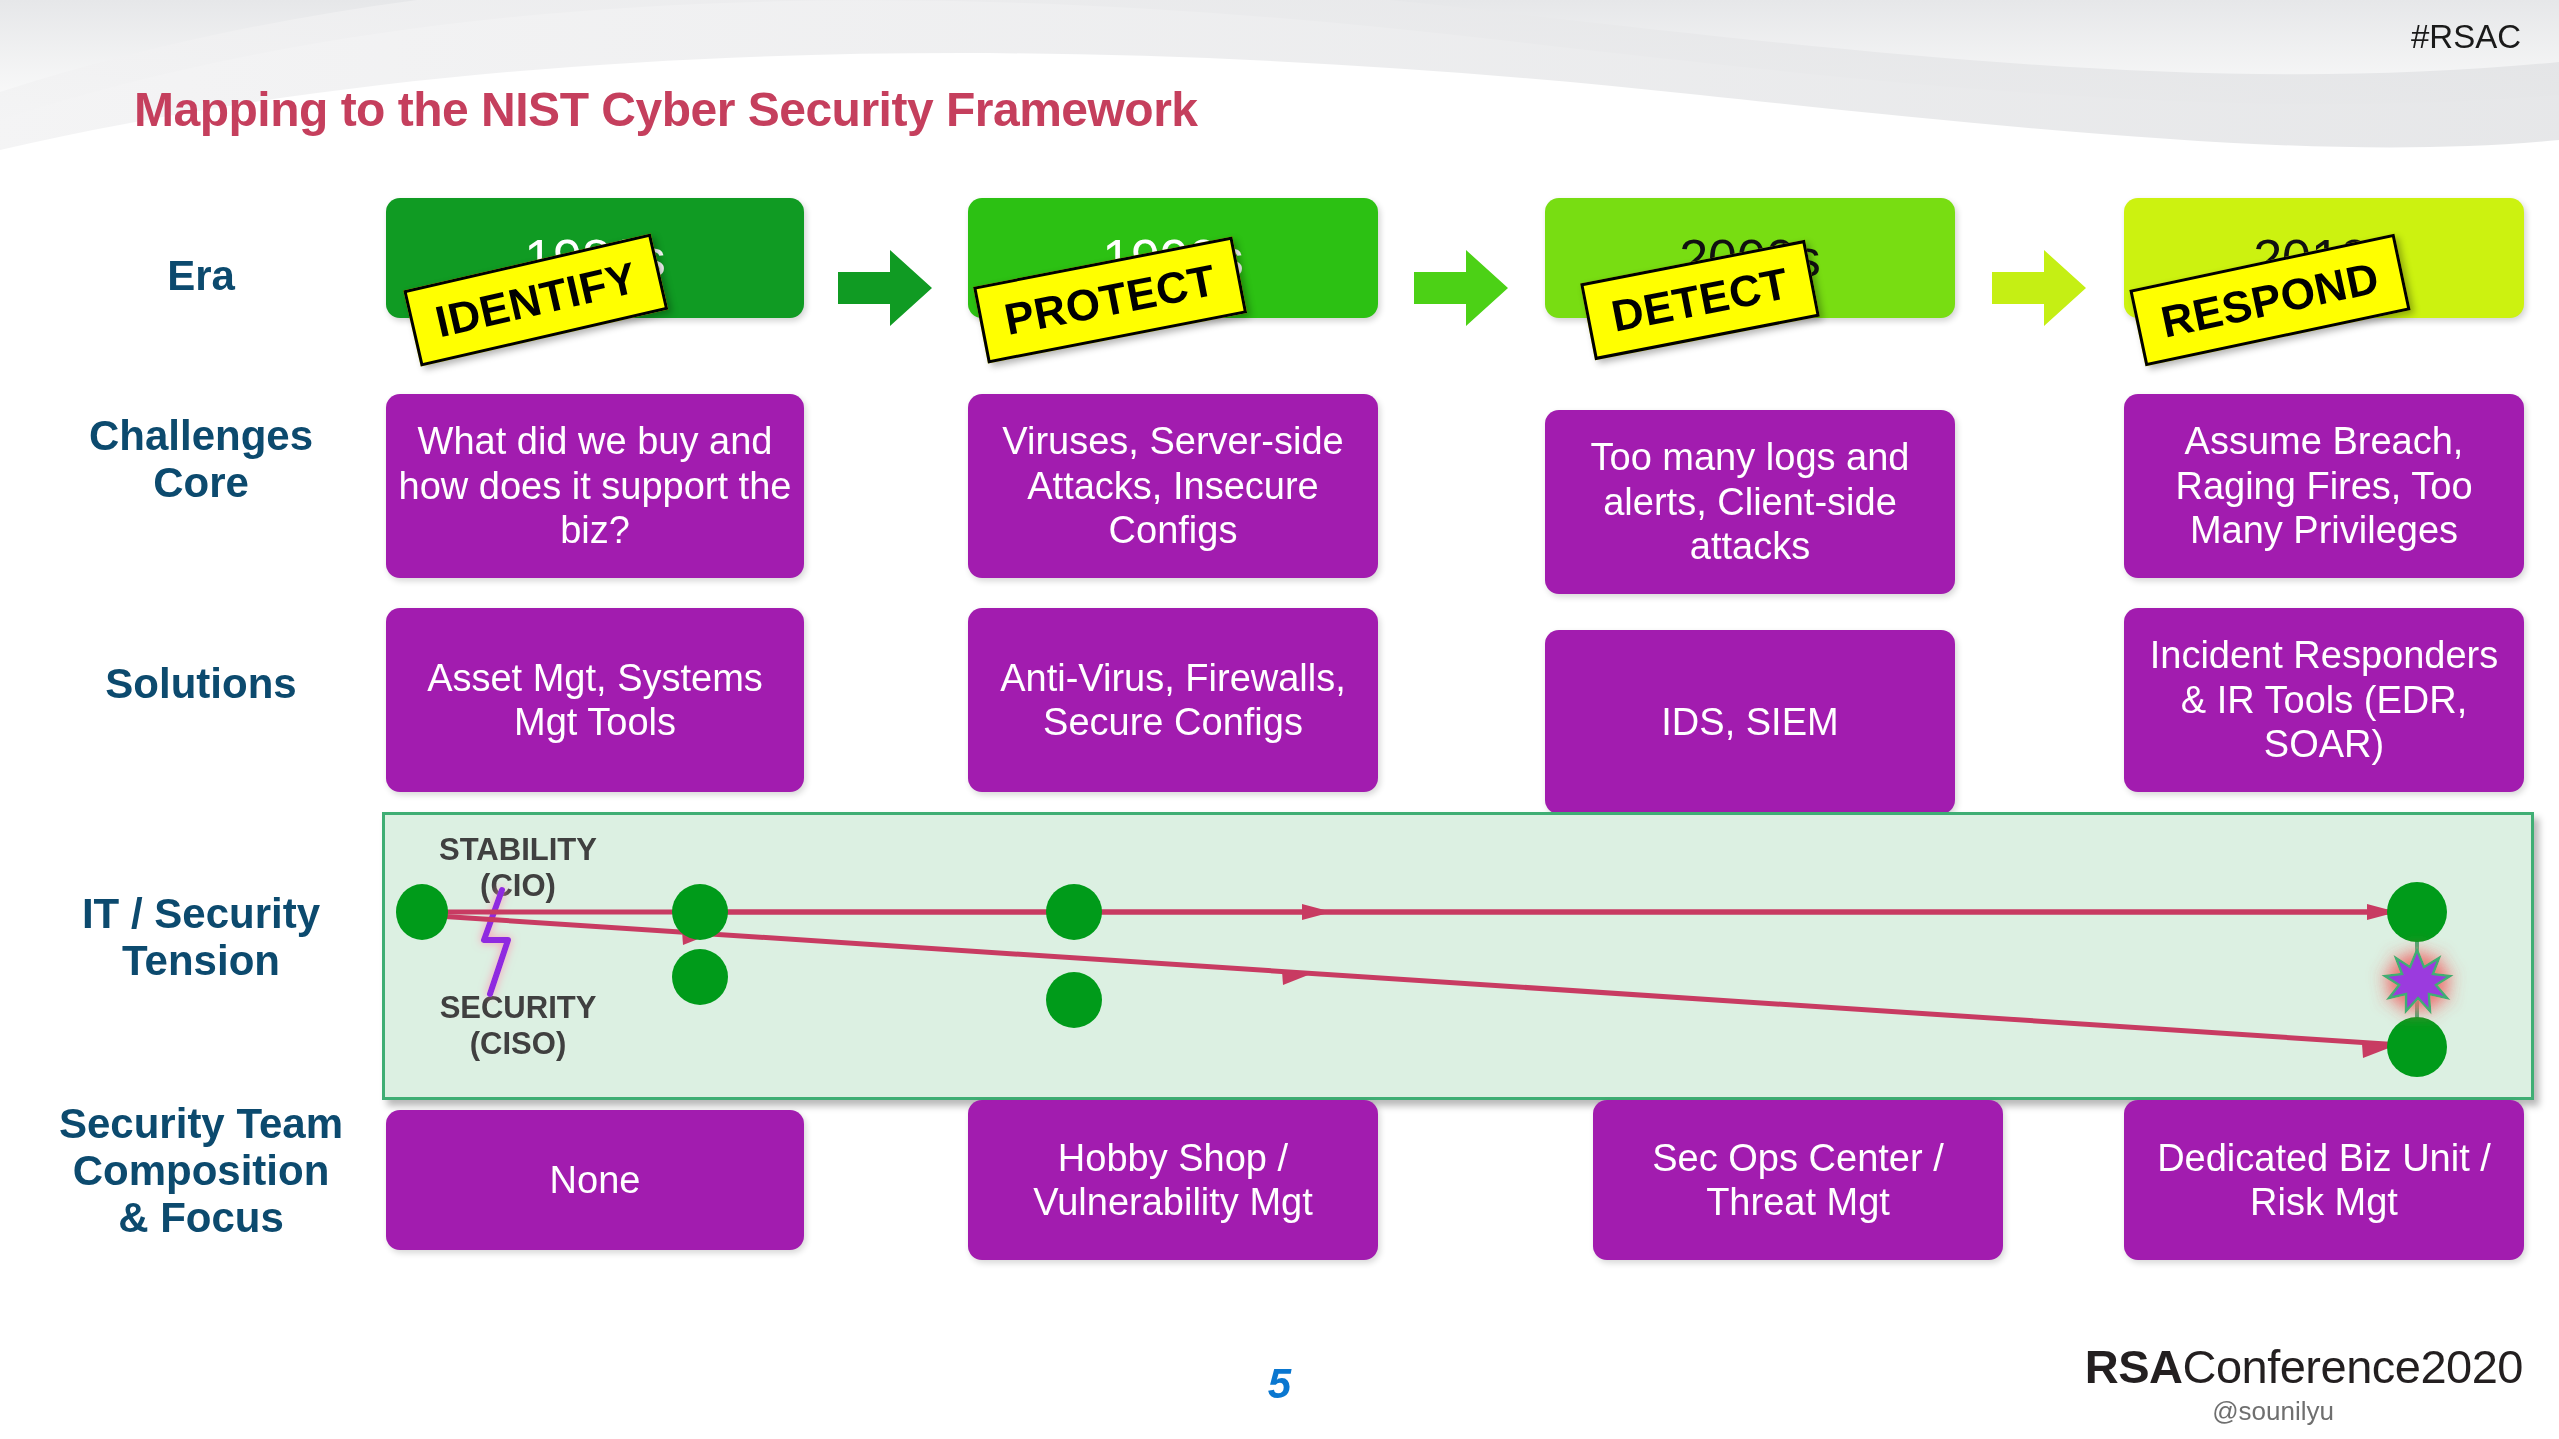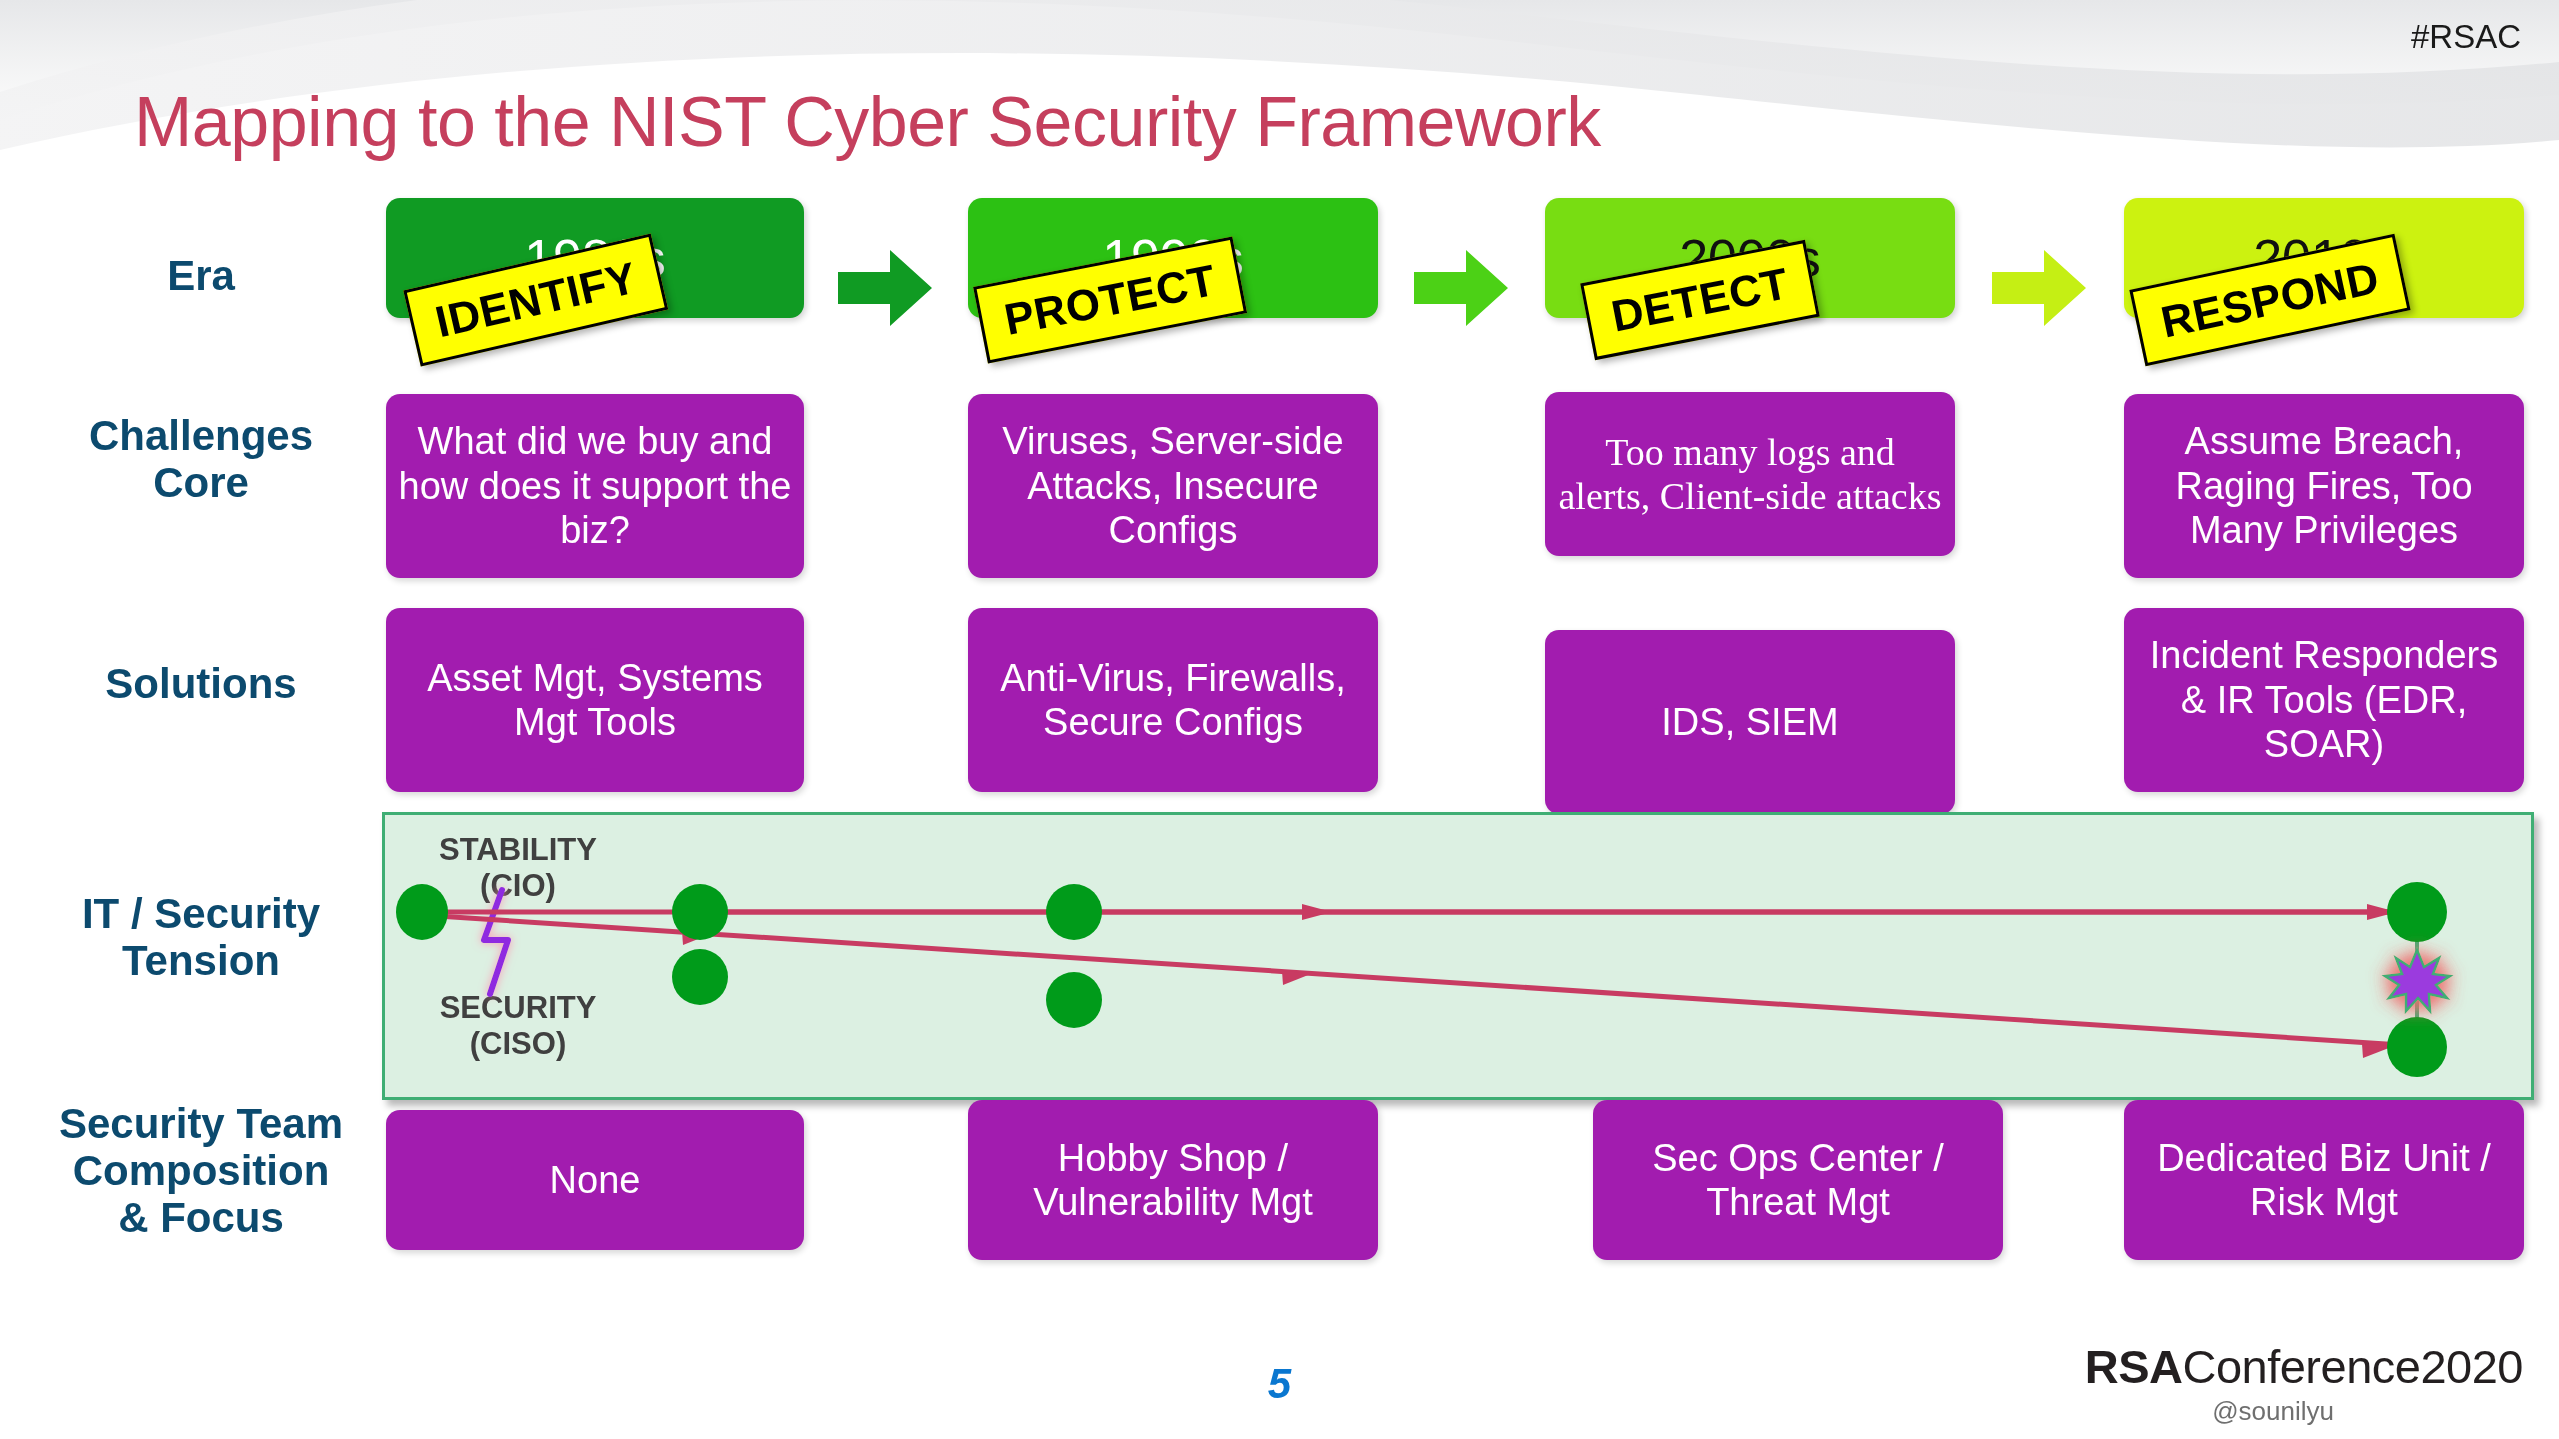--- a/index.html
+++ b/index.html
@@ -23,21 +23,21 @@
   .hashtag {
     position: absolute; right: 38px; top: 18px;
     font-size: 33px; color: #1a1a1a;
     font-family: "Liberation Sans", sans-serif;
     letter-spacing: 0px;
   }
 
   
   .title {
     position: absolute; left: 134px; top: 82px;
-    font-size: 70px; font-weight: normal;
+    font-size: 48px; font-weight: bold;
     color: #c53f5d;
     letter-spacing: -0.5px;
     white-space: nowrap;
   }
 
   
   .rowlabel {
     position: absolute;
     left: 6px; width: 390px;
     text-align: center;
@@ -191,21 +191,21 @@
   </svg>
   <svg class="era-arrow" id="arrow1" viewBox="0 0 96 84" style="left: 1413.5px;">
     <path d="M0,26 L52,26 L52,4 L94,42 L52,80 L52,58 L0,58 Z" fill="#4cd116"></path>
   </svg>
   <svg class="era-arrow" id="arrow2" viewBox="0 0 96 84" style="left: 1991.5px;">
     <path d="M0,26 L52,26 L52,4 L94,42 L52,80 L52,58 L0,58 Z" fill="#c5ef14"></path>
   </svg>
 
   <div class="cbox" id="cc0" style="left: 386px; top: 394px; width: 418px; height: 184px;">What did we buy and how does it support the biz?</div>
   <div class="cbox" id="cc1" style="left: 968px; top: 394px; width: 410px; height: 184px;">Viruses, Server-side Attacks, Insecure Configs</div>
-  <div class="cbox" id="cc2" style="left: 1545px; top: 392px; width: 410px; height: 164px; font-family: Liberation Serif, serif;">Too many logs and alerts, Client-side attacks</div>
+  <div class="cbox" id="cc2" style="left: 1545px; top: 410px; width: 410px; height: 184px;">Too many logs and alerts, Client-side attacks</div>
   <div class="cbox" id="cc3" style="left: 2124px; top: 394px; width: 400px; height: 184px;">Assume Breach, Raging Fires, Too Many Privileges</div>
 
   <div class="cbox" id="so0" style="left: 386px; top: 608px; width: 418px; height: 184px;">Asset Mgt, Systems Mgt Tools</div>
   <div class="cbox" id="so1" style="left: 968px; top: 608px; width: 410px; height: 184px;">Anti-Virus, Firewalls, Secure Configs</div>
   <div class="cbox" id="so2" style="left: 1545px; top: 608px; width: 410px; height: 184px; margin-top: 22px;">IDS, SIEM</div>
   <div class="cbox" id="so3" style="left: 2124px; top: 608px; width: 400px; height: 184px;">Incident Responders &amp; IR Tools (EDR, SOAR)</div>
 
   <div class="tension-panel" style="background: rgb(220, 240, 226); border-color: rgb(63, 174, 116);"></div>
 
   <div class="tension-label lbl-stability">

